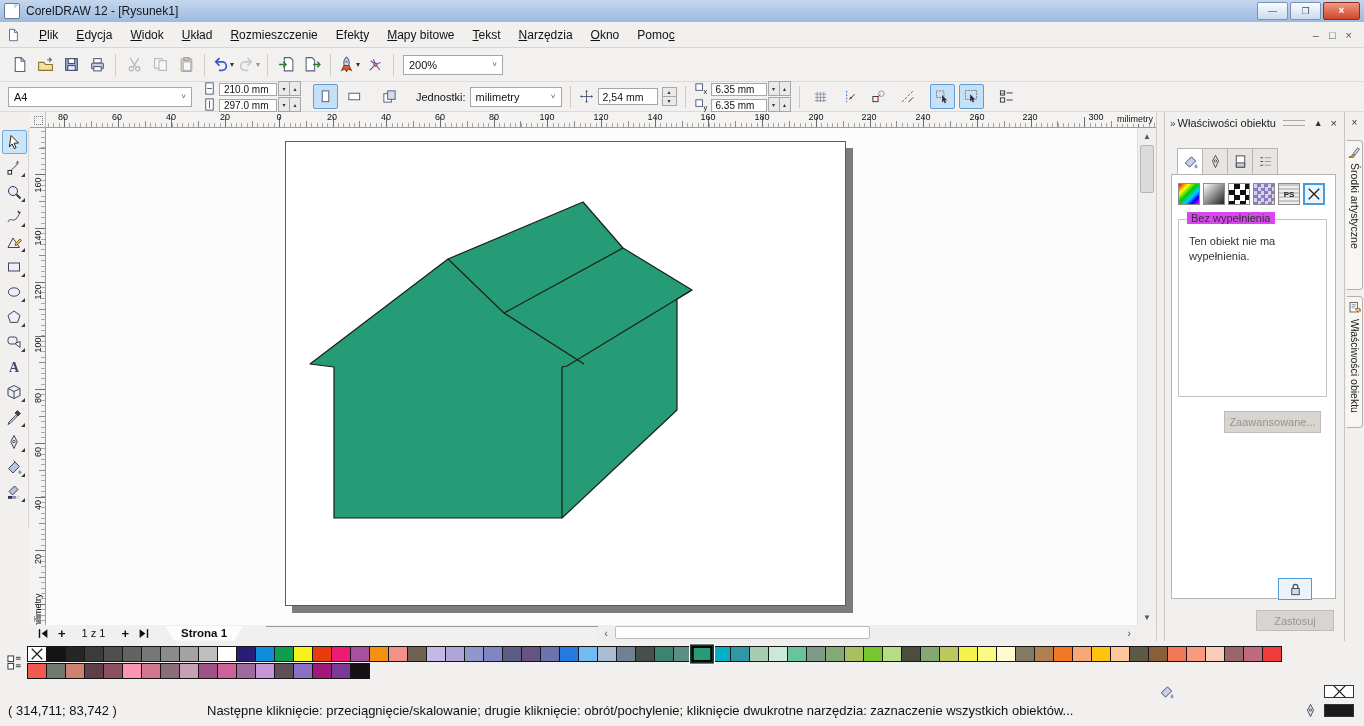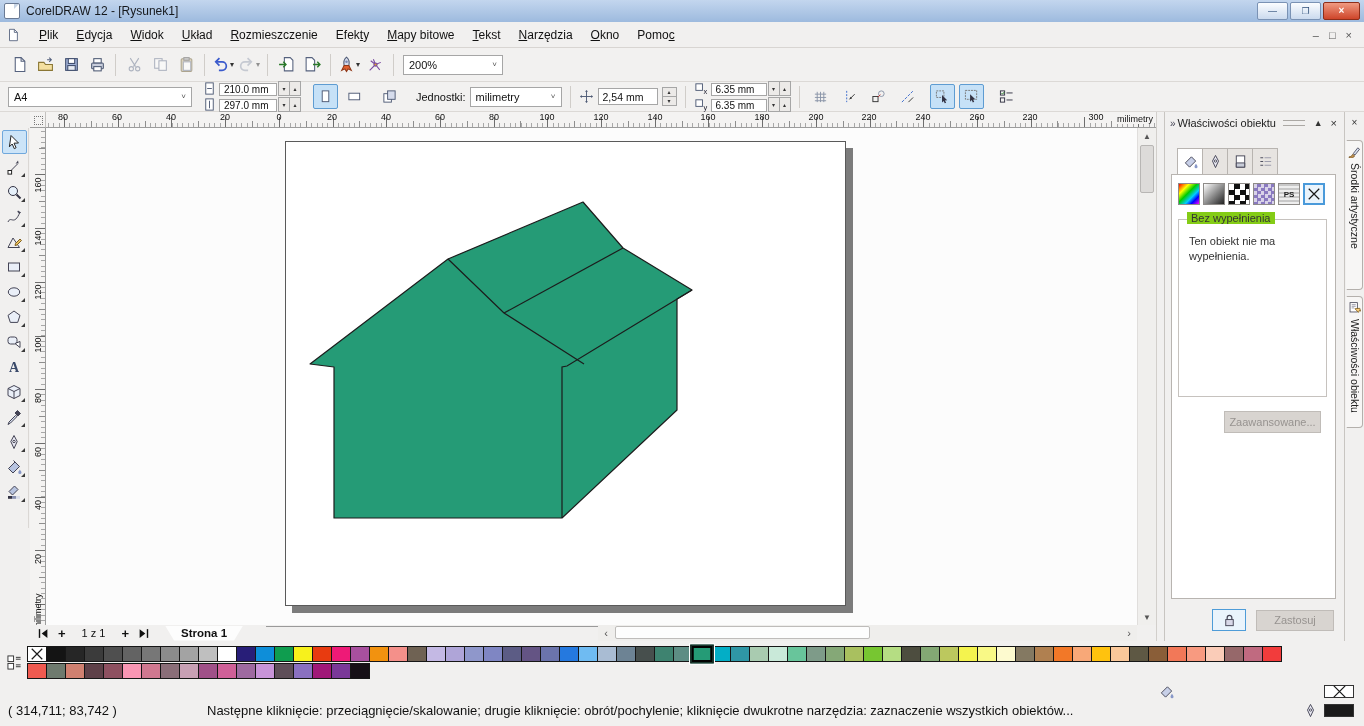--- a/index.html
+++ b/index.html
@@ -120,25 +120,25 @@
   .fb{width:22px;height:22px;border:1px solid #8E8B88;box-sizing:border-box;position:relative;}
   .fb.uniform-fill{background:linear-gradient(135deg,#F00 0%,#FF0 25%,#0C0 45%,#0CF 65%,#00F 80%,#F0F 100%);}
   .fb.fountain-fill{background:linear-gradient(135deg,#FFF,#222);}
   .fb.pattern-fill{background:repeating-conic-gradient(#111 0 25%,#FFF 0 50%);background-size:11px 11px;}
   .fb.texture-fill{background:repeating-conic-gradient(#8A7AC0 0 25%,#D8D2E8 0 50%);background-size:7px 7px;}
   .fb.postscript-fill{background:repeating-linear-gradient(0deg,#EEE 0 2px,#C8C8C8 2px 4px);}
   .fb.postscript-fill::after{content:'PS';position:absolute;inset:0;display:flex;align-items:center;justify-content:center;font-size:8px;font-weight:bold;color:#222;}
   .fb.no-fill{background:#FFF;}
   .fb.on{border:2px solid #4A9ADA;background:#EAF4FC;}
   .groupbox{position:absolute;left:6px;right:8px;top:44px;height:176px;border:1px solid #C6C2BE;}
-  .groupbox .legend{position:absolute;left:8px;top:-8px;background:#84cc16;padding:0 4px;font-size:11px;color:#333;}
+  .groupbox .legend{position:absolute;left:8px;top:-8px;background:#d946ef;padding:0 4px;font-size:11px;color:#333;}
   .groupbox .msg{padding:14px 10px;font-size:11px;color:#333;width:120px;line-height:1.35;}
   .adv-btn{position:absolute;right:14px;top:236px;width:95px;height:20px;background:#D8D4D0;border:1px solid #C0BCB8;
     color:#979390;font-size:11px;display:flex;align-items:center;justify-content:center;}
-  .d-bottom{position:absolute;bottom:10px;right:10px;display:flex;gap:10px;align-items:center;}
+  .d-bottom{position:absolute;bottom:10px;right:10px;display:flex;gap:10px;align-items:center;flex-direction:column;}
   .lock-btn{width:34px;height:22px;background:#EAF4FC;border:1px solid #4E9CD8;display:flex;align-items:center;justify-content:center;box-sizing:border-box;}
   .apply-btn{width:78px;height:21px;background:#D8D4D0;border:1px solid #C0BCB8;color:#979390;font-size:11px;
     display:flex;align-items:center;justify-content:center;box-sizing:border-box;}
   #sidestrip{left:1344px;top:112px;width:20px;height:529px;background:#F1F0EF;border-left:1px solid #C8C5C1;box-sizing:border-box;}
   #strip-close{position:absolute;left:0;right:0;top:5px;text-align:center;font-size:10px;color:#333;}
   .stab{position:absolute;left:1px;width:17px;background:#F7F6F5;border:1px solid #B4B0AC;border-left:1px solid #F7F6F5;
     border-radius:0 4px 4px 0;display:flex;flex-direction:column;align-items:center;padding-top:4px;gap:5px;box-sizing:border-box;}
   .stab .lbl{writing-mode:vertical-rl;font-size:10.5px;color:#222;white-space:nowrap;}
   
   #palette{left:0;top:645px;width:1364px;height:36px;background:#F1F0EF;}

